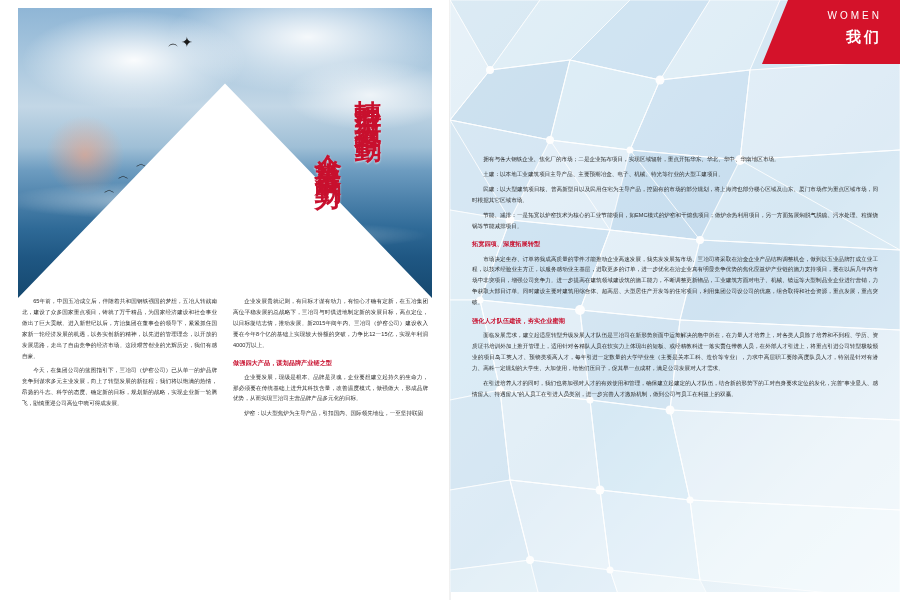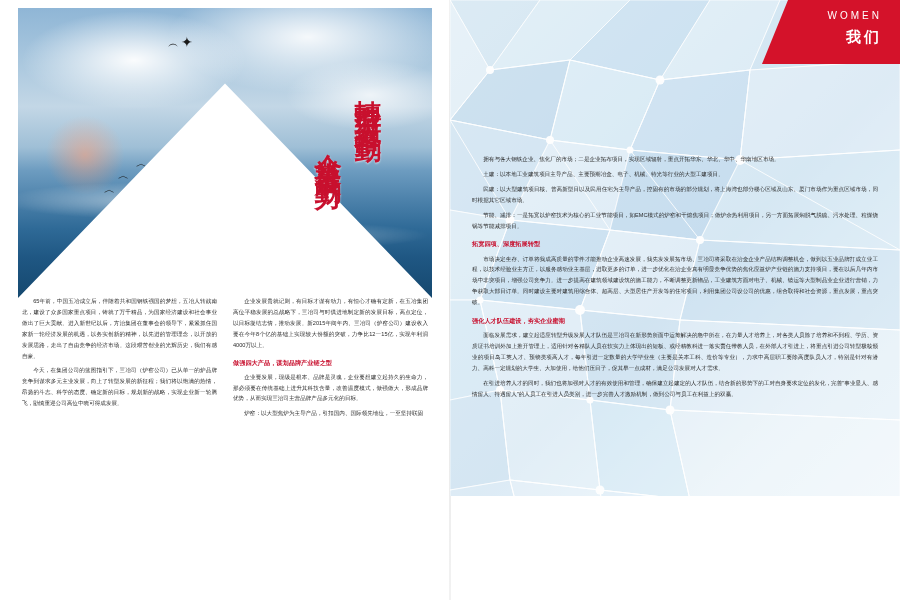--- a/index.html
+++ b/index.html
@@ -63,21 +63,21 @@
     font-size:5.6px;line-height:1.95;color:#2b2b2b;text-align:justify;
   }
   .left-body p{margin:0 0 4px 0;text-indent:2em;}
   .left-body p.head{
     color:#c8102e;font-weight:bold;text-indent:0;margin:6px 0 3px;
     font-size:6.2px;
   }
 
   
   .right-page{
-    position:absolute;left:450px;top:0;width:450px;height:496px;
+    position:absolute;left:450px;top:0;width:450px;height:592px;
     background:linear-gradient(135deg,#eaf3f9 0%, #dbeaf4 30%, #cfe2f0 55%, #e8f2f8 80%, #f4f9fc 100%);
     overflow:hidden;
   }
   .poly-svg{position:absolute;inset:0;width:450px;height:600px;}
   .right-ribbon{
     position:absolute;right:0;top:0;width:138px;height:64px;
     background:#d4122a;
     clip-path:polygon(26px 0, 100% 0, 100% 100%, 0 100%);
   }
   .ribbon-en{

